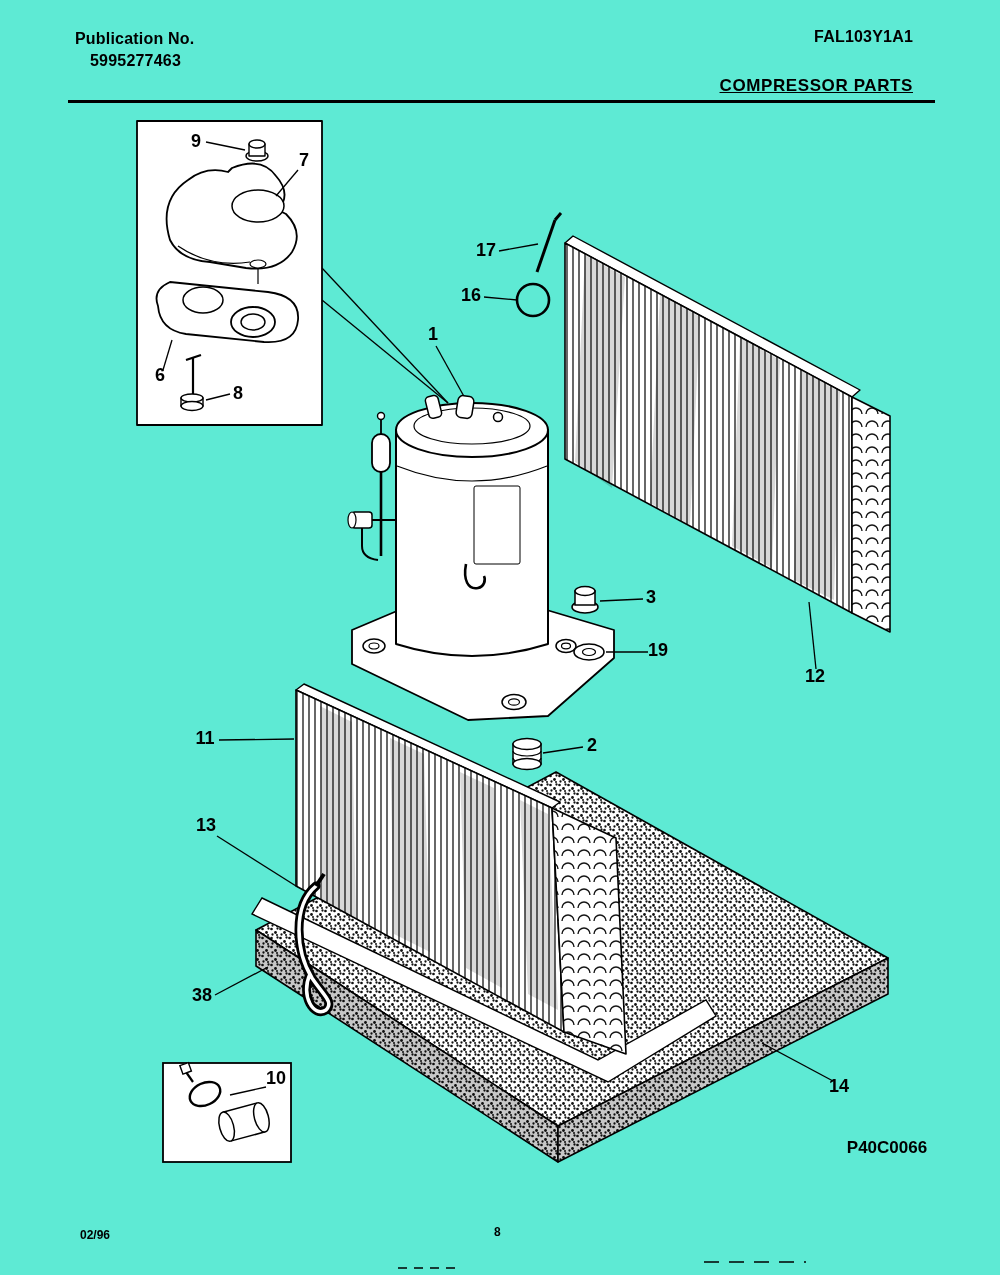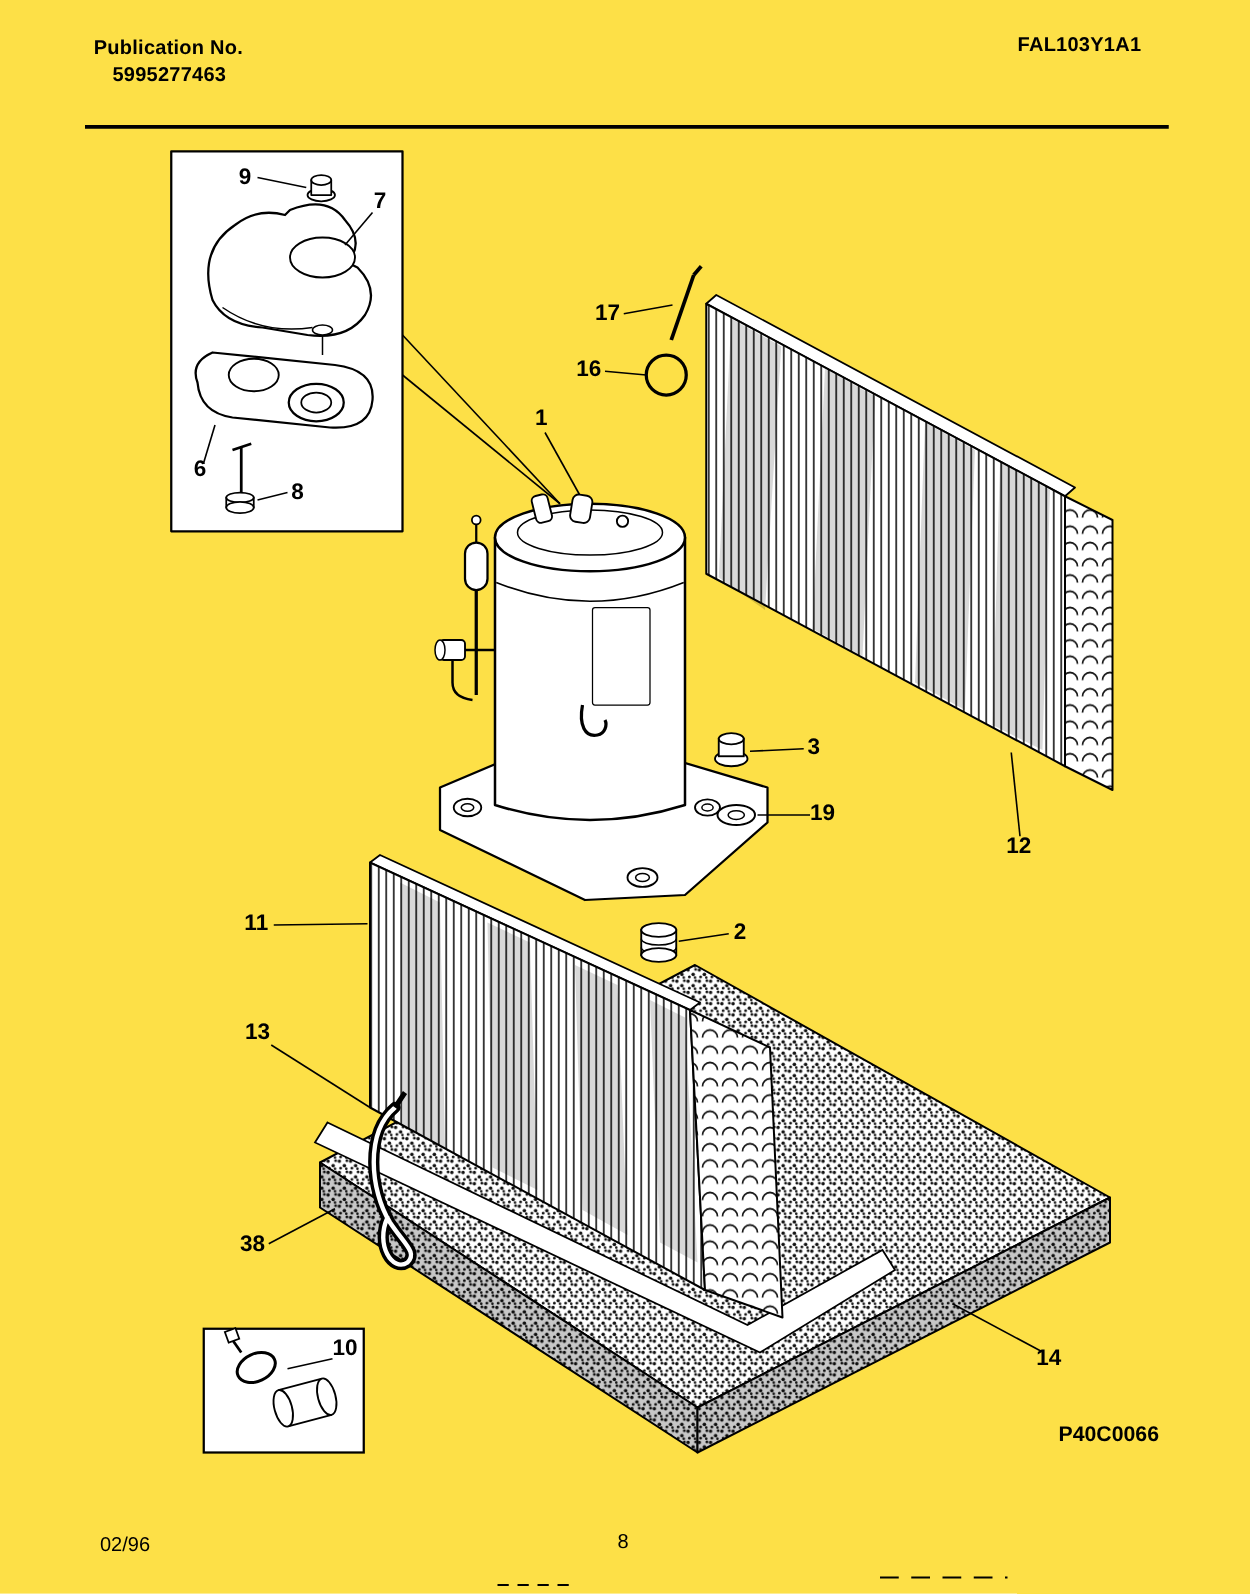--- a/index.html
+++ b/index.html
@@ -1,37 +1,40 @@
 <!DOCTYPE html>
 <html><head>
 <meta charset="utf-8">
 <style>
   html,body { margin:0; padding:0; background:#ffffff; }
   .page {
-    position:relative; width:1000px; height:1275px; background:#fde047;
+    position:relative; width:1000px; height:1275px; background:#5eead4;
     font-family:"Liberation Sans", sans-serif; color:#000; overflow:hidden;
   }
   .abs { position:absolute; }
   .hdr { font-size:16px; font-weight:700; letter-spacing:0.2px; }
   .center-line { left:0; width:913px; text-align:right; }
   .title { font-size:17px; font-weight:700; letter-spacing:0.6px; text-decoration:underline; }
   .rule { background:#000; }
-  .ftr { font-size:16px; font-weight:400; }
+  .ftr { font-size:12px; font-weight:700; }
   svg text { font-family:"Liberation Sans", sans-serif; font-weight:700; fill:#000; }
   .callout { font-size:18px; }
   .dwgcode { font-size:17px; }
 </style>
 </head>
 <body>
 
 <div class="page">
 
   <div class="abs hdr" style="left:75px; top:30px;">Publication No.</div>
   <div class="abs hdr" style="left:90px; top:52px;">5995277463</div>
   <div class="abs hdr center-line" style="top:28px;">FAL103Y1A1</div>
+  <div class="abs center-line" style="top:76px;">
+    <span class="title">COMPRESSOR PARTS</span>
+  </div>
   <div class="abs rule" style="left:68px; top:100px; width:867px; height:3px;"></div>
 
   <svg class="abs" style="left:0; top:0;" width="1000" height="1275" viewBox="0 0 1000 1275">
     <defs>
       <pattern id="fins" width="6" height="10" patternUnits="userSpaceOnUse">
         <rect width="6" height="10" fill="#ffffff"></rect>
         <line x1="3" y1="0" x2="3" y2="10" stroke="#151515" stroke-width="1.3"></line>
       </pattern>
       <pattern id="loops" width="16" height="13" patternUnits="userSpaceOnUse">
         <rect width="16" height="13" fill="#ffffff"></rect>

